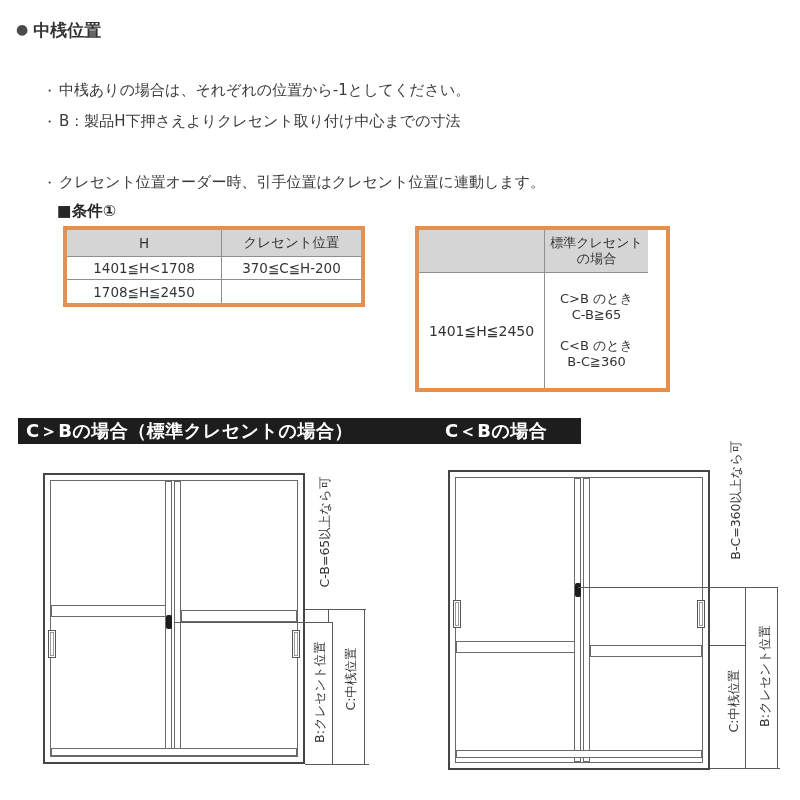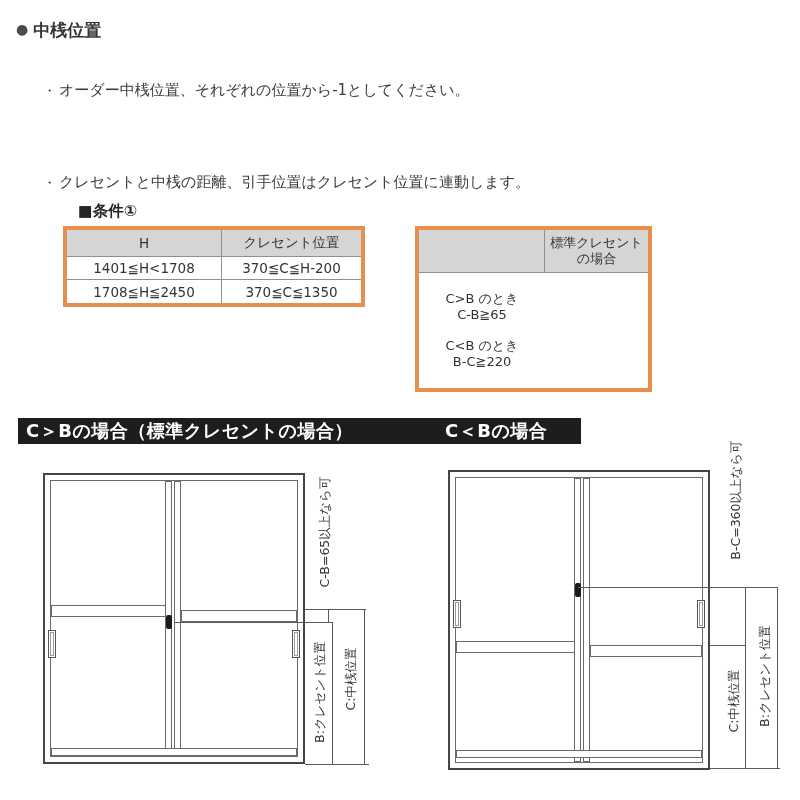--- a/index.html
+++ b/index.html
@@ -2,21 +2,21 @@
 <html><head>
 <meta charset="utf-8">
 <style>
   html,body{margin:0;padding:0;background:#fff;}
   .page{position:relative;width:800px;height:800px;background:#ffffff;overflow:hidden;
         font-family:"DejaVu Sans","Liberation Sans",sans-serif;color:#2e2e2e;}
   .heading{position:absolute;left:16px;top:19px;font-size:17px;font-weight:bold;color:#333;white-space:nowrap;}
   .heading .hb{font-size:14px;color:#4a4a4a;margin-right:5px;vertical-align:2px;}
   .note{position:absolute;left:43px;font-size:15px;color:#3b3b3b;white-space:nowrap;}
   .note .nb{margin-right:3px;font-size:13px;}
-  .cond-label{position:absolute;font-size:15.5px;font-weight:bold;color:#262626;white-space:nowrap;margin-left:21px;}
+  .cond-label{position:absolute;font-size:15.5px;font-weight:bold;color:#262626;white-space:nowrap;}
   
   .cond-table{position:absolute;border:4px solid #E78F4F;background:#fff;box-sizing:border-box;}
   .grid{display:grid;width:100%;height:100%;}
   .cell{display:flex;align-items:center;justify-content:center;font-size:13.5px;color:#333;
         box-sizing:border-box;text-align:center;}
   .hd{background:#D5D5D5;}
   .br{border-right:1px solid #8f8f8f;}
   .bb{border-bottom:1px solid #8f8f8f;}
   .cell .stack{display:flex;flex-direction:column;line-height:16.5px;font-size:13px;}
   
@@ -38,54 +38,57 @@
 </head>
 <body>
 
 <div class="page">
 
   <div class="heading">
     <span class="hb">●</span><span>中桟位置</span>
   </div>
 
   <div class="note" style="top:81px">
-    <span class="nb">・</span><span>オーダー中桟位置、それぞれの位置から-1としてください。</span>
+    <span class="nb">・</span><span>中桟ありの場合は、それぞれの位置から-1としてください。</span>
+  </div>
+  <div class="note" style="top:112px">
+    <span class="nb">・</span><span>B：製品H下押さえよりクレセント取り付け中心までの寸法</span>
   </div>
   <div class="note" style="top:173px">
-    <span class="nb">・</span><span>クレセントと中桟の距離、引手位置はクレセント位置に連動します。</span>
+    <span class="nb">・</span><span>クレセント位置オーダー時、引手位置はクレセント位置に連動します。</span>
   </div>
 
   <div class="cond-label" style="left:57px;top:201px">■条件①</div>
   <div class="cond-table" style="left:63px;top:226px;width:302px;height:81px">
     <div class="grid" style="grid-template-columns:155px 139px;grid-template-rows:27px 23px 23px">
       <div class="cell hd br bb">H</div>
       <div class="cell hd bb">クレセント位置</div>
       <div class="cell br bb">1401≦H&lt;1708</div>
       <div class="cell bb">370≦C≦H-200</div>
       <div class="cell br">1708≦H≦2450</div>
-      <div class="cell">370≦C≦1350</div>
     </div>
   </div>
 
-  <div class="cond-table" style="left:415px;top:226px;width:237px;height:166px">
+  <div class="cond-table" style="left:415px;top:226px;width:255px;height:166px">
     <div class="grid" style="grid-template-columns:126px 103px;grid-template-rows:43px 115px">
       <div class="cell hd br bb"></div>
       <div class="cell hd bb">
         <div class="stack">
           <span>標準クレセント</span>
           <span>の場合</span>
         </div>
       </div>
+      <div class="cell br" style="font-size:14px">1401≦H≦2450</div>
       <div class="cell">
         <div class="stack">
           <span>C&gt;B のとき</span>
           <span>C-B≧65</span>
           <span style="min-height:14px"></span>
           <span>C&lt;B のとき</span>
-          <span>B-C≧220</span>
+          <span>B-C≧360</span>
         </div>
       </div>
     </div>
   </div>
 
   <div class="diagram-title" style="left:18px;top:418px;width:436px">C＞Bの場合（標準クレセントの場合）</div>
   <div class="diagram-title" style="left:437px;top:418px;width:144px">C＜Bの場合</div>
 
   <div class="win-frame" style="left:43px;top:473px;width:262px;height:291px">
     <div class="win-inner" style="left:5px;top:5px;width:248px;height:277px"></div>

